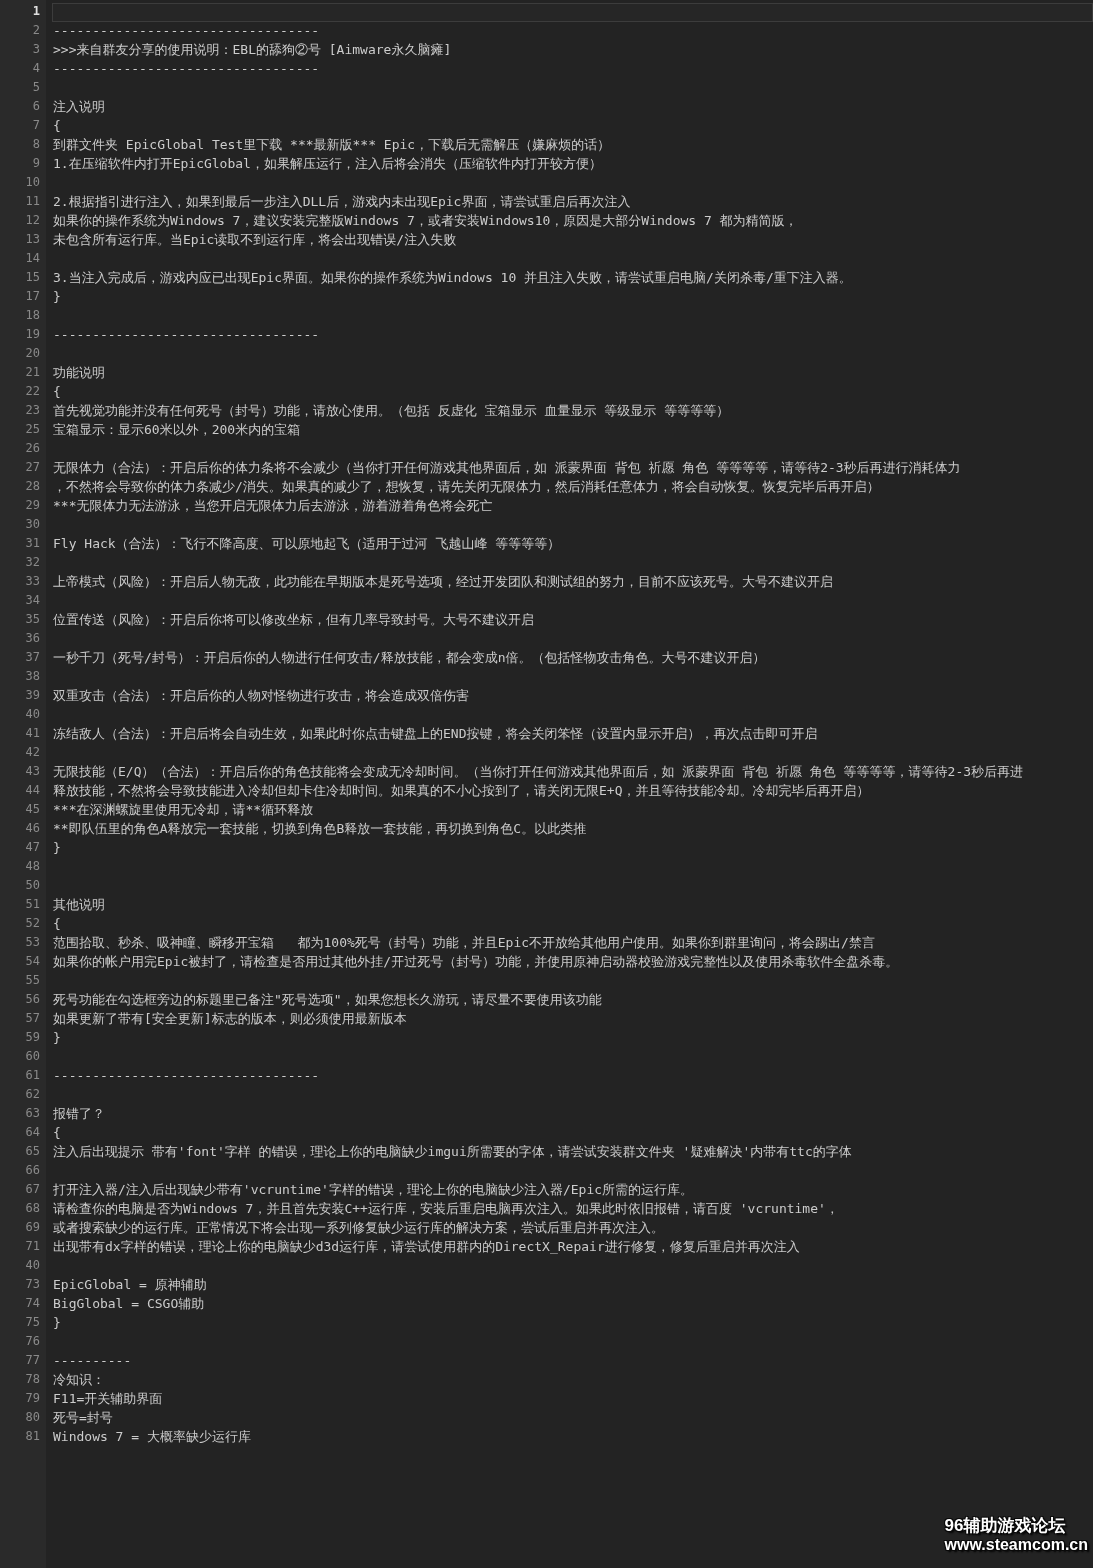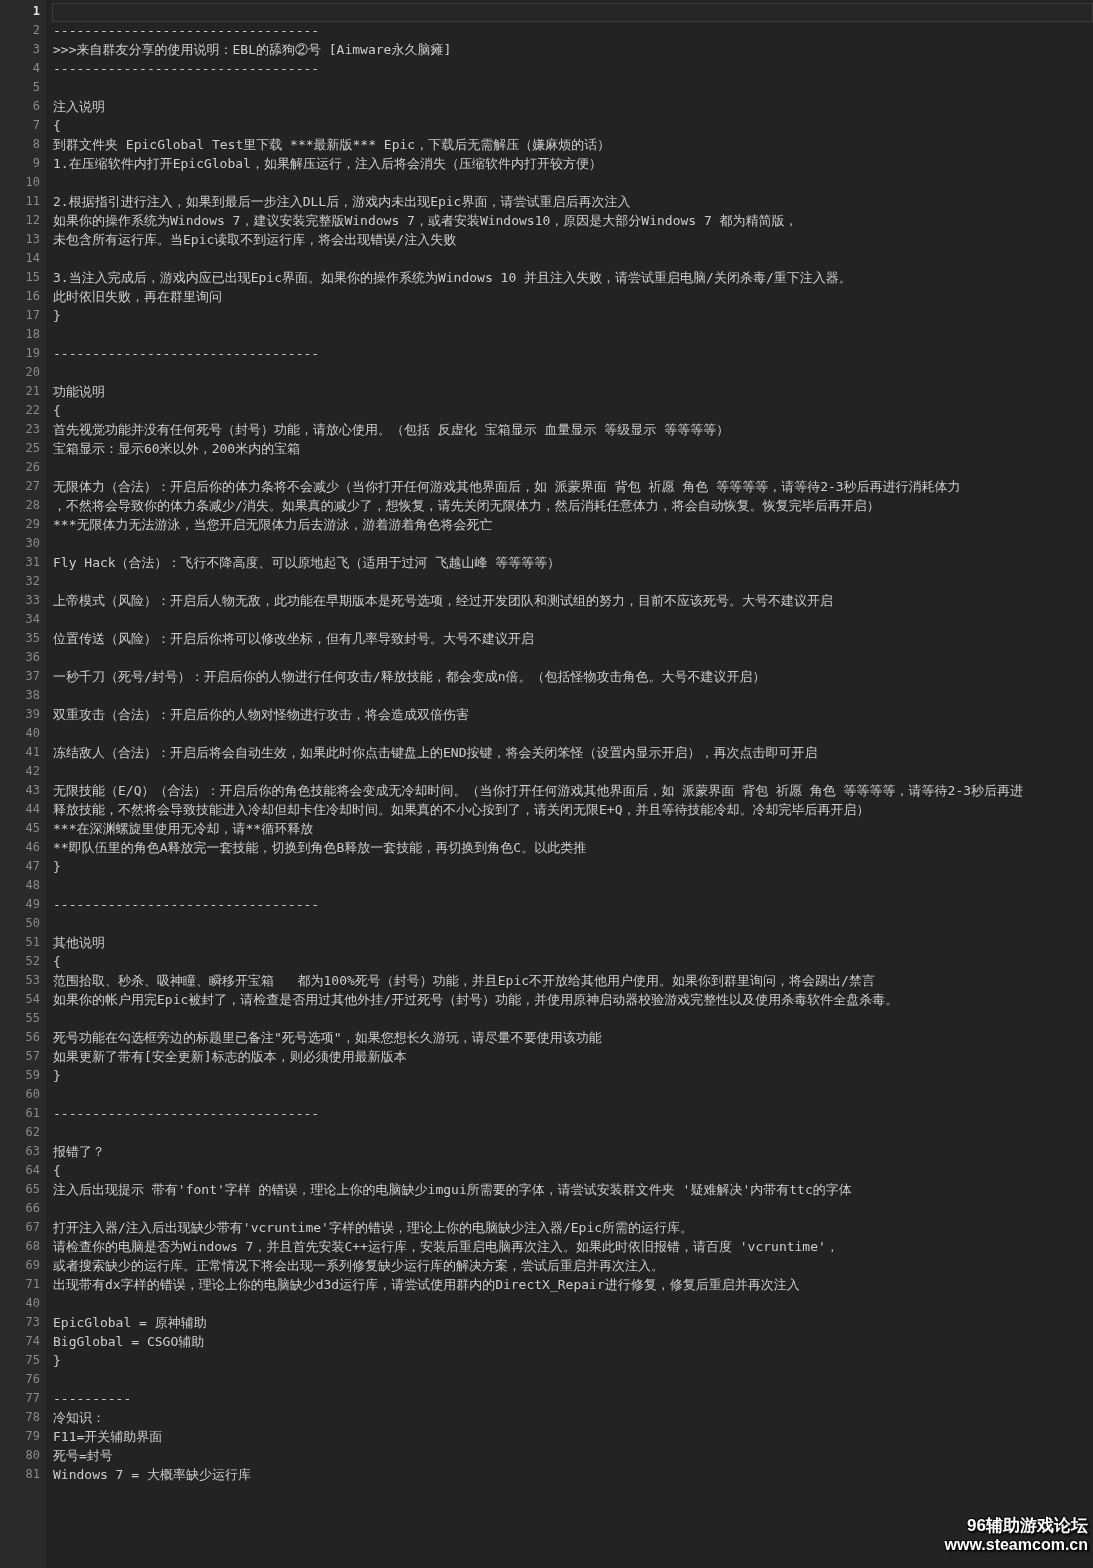--- a/index.html
+++ b/index.html
@@ -55,21 +55,20 @@
     left: 52px; right: 0;
     top: 3px; height: 17px;
     background: #262626;
     border: 1px solid #3c3c3c;
     z-index: 1;
   }
   .watermark {
     position: absolute;
     right: 5px;
     bottom: 14px;
-    text-align: right;
     z-index: 3;
     color: #ffffff;
     font-family: "Liberation Sans", sans-serif;
     font-weight: bold;
     text-shadow: 1px 1px 0 #0a0a0a, -1px -1px 0 #0a0a0a, 1px -1px 0 #0a0a0a, -1px 1px 0 #0a0a0a, 2px 2px 2px #000;
     line-height: 1.15;
   }
   .watermark .wm1 { font-size: 17px; }
   .watermark .wm2 { font-size: 16px; }
 </style>
@@ -88,21 +87,20 @@
       <div class="row"><span class="ln">6</span><span class="lt">注入说明</span></div>
       <div class="row"><span class="ln">7</span><span class="lt">{</span></div>
       <div class="row"><span class="ln">8</span><span class="lt">到群文件夹 EpicGlobal Test里下载 ***最新版*** Epic，下载后无需解压（嫌麻烦的话）</span></div>
       <div class="row"><span class="ln">9</span><span class="lt">1.在压缩软件内打开EpicGlobal，如果解压运行，注入后将会消失（压缩软件内打开较方便）</span></div>
       <div class="row"><span class="ln">10</span><span class="lt"></span></div>
       <div class="row"><span class="ln">11</span><span class="lt">2.根据指引进行注入，如果到最后一步注入DLL后，游戏内未出现Epic界面，请尝试重启后再次注入</span></div>
       <div class="row"><span class="ln">12</span><span class="lt">如果你的操作系统为Windows 7，建议安装完整版Windows 7，或者安装Windows10，原因是大部分Windows 7 都为精简版，</span></div>
       <div class="row"><span class="ln">13</span><span class="lt">未包含所有运行库。当Epic读取不到运行库，将会出现错误/注入失败</span></div>
       <div class="row"><span class="ln">14</span><span class="lt"></span></div>
       <div class="row"><span class="ln">15</span><span class="lt">3.当注入完成后，游戏内应已出现Epic界面。如果你的操作系统为Windows 10 并且注入失败，请尝试重启电脑/关闭杀毒/重下注入器。</span></div>
-      <div class="row"><span class="ln">16</span><span class="lt">此时依旧失败，再在群里询问</span></div>
       <div class="row"><span class="ln">17</span><span class="lt">}</span></div>
       <div class="row"><span class="ln">18</span><span class="lt"></span></div>
       <div class="row"><span class="ln">19</span><span class="lt">----------------------------------</span></div>
       <div class="row"><span class="ln">20</span><span class="lt"></span></div>
       <div class="row"><span class="ln">21</span><span class="lt">功能说明</span></div>
       <div class="row"><span class="ln">22</span><span class="lt">{</span></div>
       <div class="row"><span class="ln">23</span><span class="lt">首先视觉功能并没有任何死号（封号）功能，请放心使用。（包括 反虚化 宝箱显示 血量显示 等级显示 等等等等）</span></div>
       <div class="row"><span class="ln">25</span><span class="lt">宝箱显示：显示60米以外，200米内的宝箱</span></div>
       <div class="row"><span class="ln">26</span><span class="lt"></span></div>
       <div class="row"><span class="ln">27</span><span class="lt">无限体力（合法）：开启后你的体力条将不会减少（当你打开任何游戏其他界面后，如 派蒙界面 背包 祈愿 角色 等等等等，请等待2-3秒后再进行消耗体力</span></div>
@@ -120,21 +118,20 @@
       <div class="row"><span class="ln">39</span><span class="lt">双重攻击（合法）：开启后你的人物对怪物进行攻击，将会造成双倍伤害</span></div>
       <div class="row"><span class="ln">40</span><span class="lt"></span></div>
       <div class="row"><span class="ln">41</span><span class="lt">冻结敌人（合法）：开启后将会自动生效，如果此时你点击键盘上的END按键，将会关闭笨怪（设置内显示开启），再次点击即可开启</span></div>
       <div class="row"><span class="ln">42</span><span class="lt"></span></div>
       <div class="row"><span class="ln">43</span><span class="lt">无限技能（E/Q）（合法）：开启后你的角色技能将会变成无冷却时间。（当你打开任何游戏其他界面后，如 派蒙界面 背包 祈愿 角色 等等等等，请等待2-3秒后再进</span></div>
       <div class="row"><span class="ln">44</span><span class="lt">释放技能，不然将会导致技能进入冷却但却卡住冷却时间。如果真的不小心按到了，请关闭无限E+Q，并且等待技能冷却。冷却完毕后再开启）</span></div>
       <div class="row"><span class="ln">45</span><span class="lt">***在深渊螺旋里使用无冷却，请**循环释放</span></div>
       <div class="row"><span class="ln">46</span><span class="lt">**即队伍里的角色A释放完一套技能，切换到角色B释放一套技能，再切换到角色C。以此类推</span></div>
       <div class="row"><span class="ln">47</span><span class="lt">}</span></div>
       <div class="row"><span class="ln">48</span><span class="lt"></span></div>
-      <div class="row"><span class="ln">49</span><span class="lt">----------------------------------</span></div>
       <div class="row"><span class="ln">50</span><span class="lt"></span></div>
       <div class="row"><span class="ln">51</span><span class="lt">其他说明</span></div>
       <div class="row"><span class="ln">52</span><span class="lt">{</span></div>
       <div class="row"><span class="ln">53</span><span class="lt">范围拾取、秒杀、吸神瞳、瞬移开宝箱   都为100%死号（封号）功能，并且Epic不开放给其他用户使用。如果你到群里询问，将会踢出/禁言</span></div>
       <div class="row"><span class="ln">54</span><span class="lt">如果你的帐户用完Epic被封了，请检查是否用过其他外挂/开过死号（封号）功能，并使用原神启动器校验游戏完整性以及使用杀毒软件全盘杀毒。</span></div>
       <div class="row"><span class="ln">55</span><span class="lt"></span></div>
       <div class="row"><span class="ln">56</span><span class="lt">死号功能在勾选框旁边的标题里已备注"死号选项"，如果您想长久游玩，请尽量不要使用该功能</span></div>
       <div class="row"><span class="ln">57</span><span class="lt">如果更新了带有[安全更新]标志的版本，则必须使用最新版本</span></div>
       <div class="row"><span class="ln">59</span><span class="lt">}</span></div>
       <div class="row"><span class="ln">60</span><span class="lt"></span></div>

